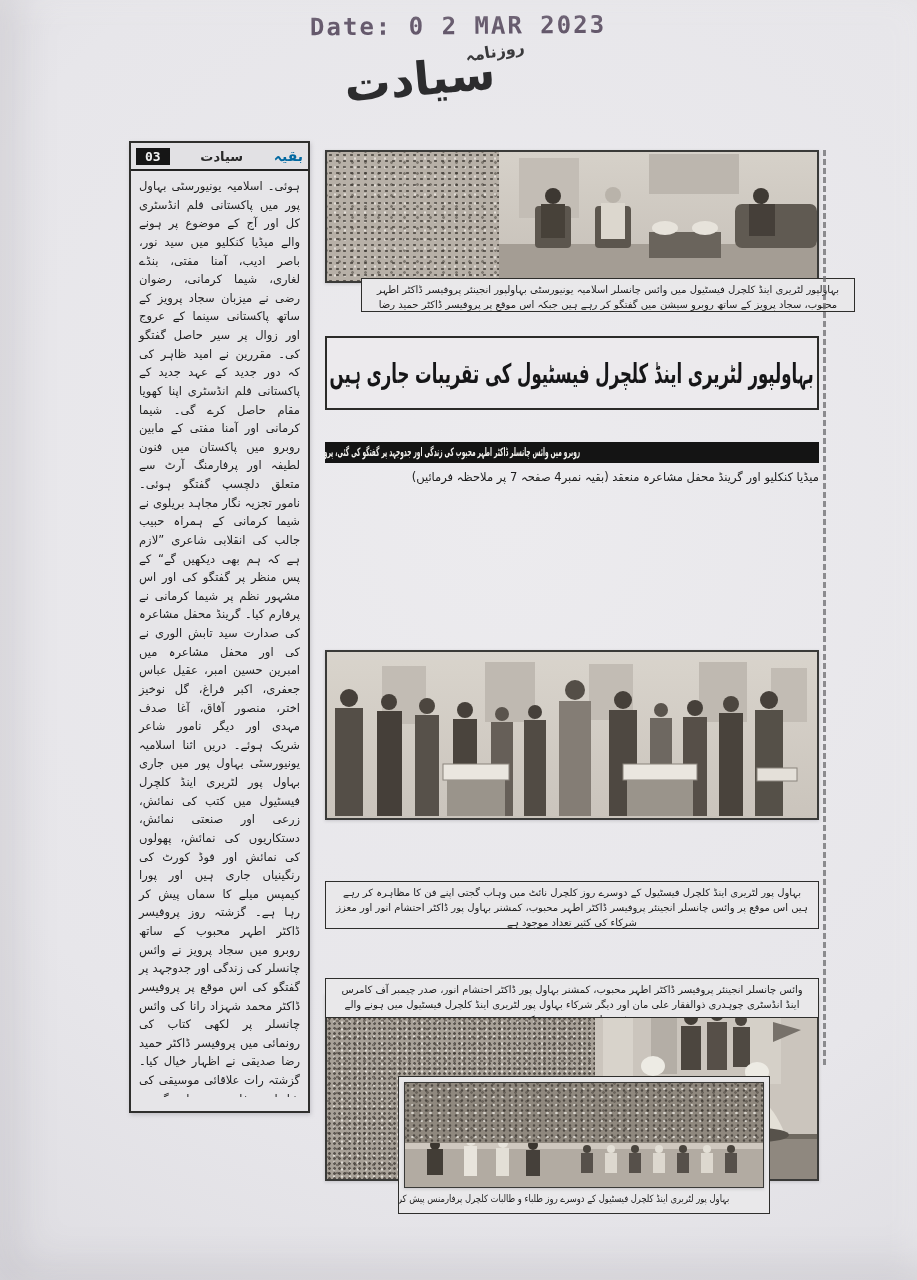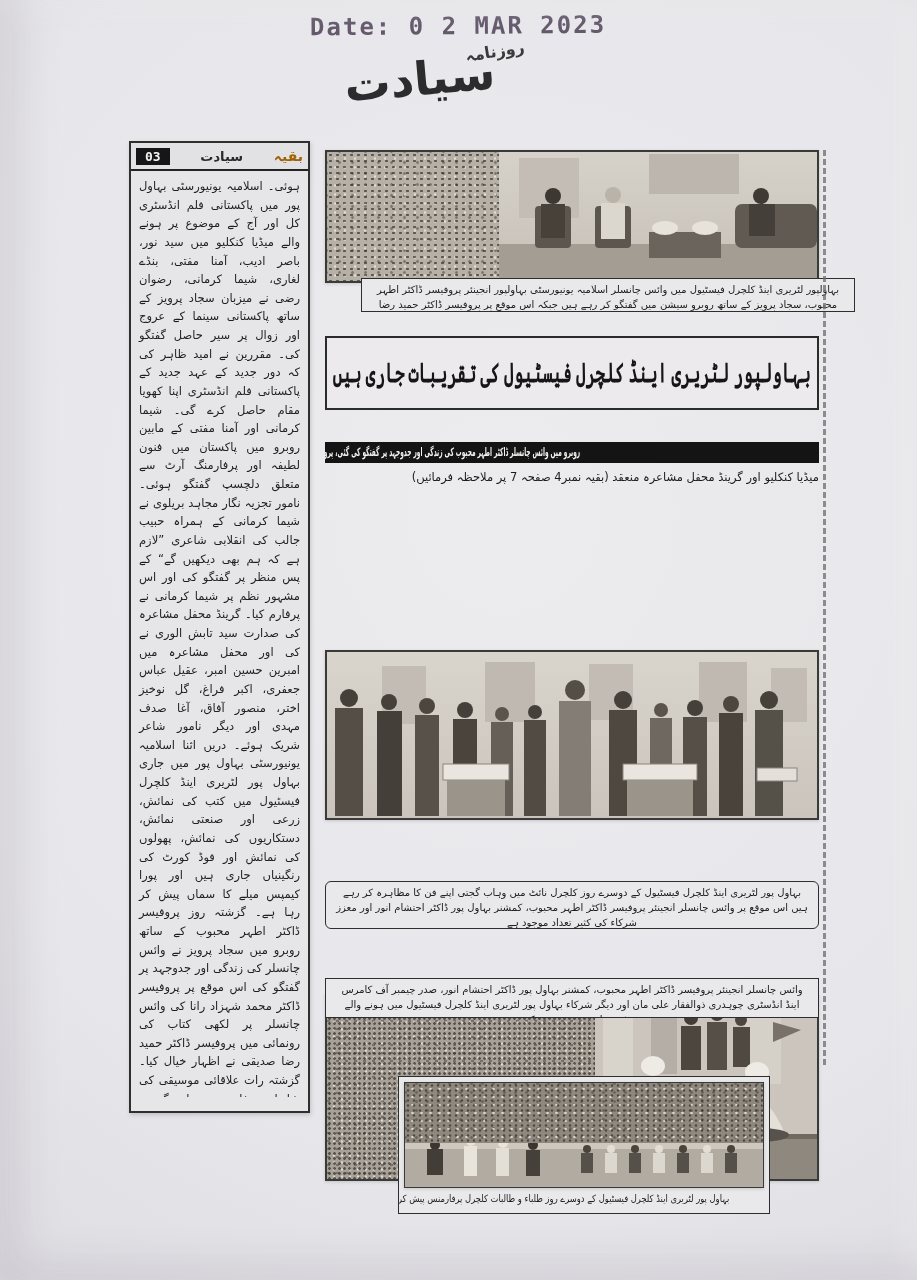--- a/index.html
+++ b/index.html
@@ -20,21 +20,21 @@
   .masthead-daily{position:absolute;right:40px;top:4px;font-size:16px;font-weight:bold;
     color:#3a3a3c;transform:rotate(-9deg);}
   .masthead-name{position:absolute;right:70px;top:14px;font-size:46px;font-weight:bold;
     color:#2c2c2e;transform:rotate(-5deg);letter-spacing:1px;}
 
   
   .left-col{position:absolute;left:129px;top:141px;width:177px;height:968px;
     border:2px solid #2f2f2d;background:#e6e5e8;box-shadow:1px 2px 4px rgba(90,88,100,.25);}
   .left-head{display:flex;direction:rtl;justify-content:space-between;align-items:center;
     height:26px;border-bottom:2px solid #232323;padding:0 5px;background:#e2e1e4;}
-  .left-head .baqiya{font-size:14px;font-weight:bold;color:#a16207;}
+  .left-head .baqiya{font-size:14px;font-weight:bold;color:#0369a1;}
   .left-head .paper{font-size:13px;font-weight:bold;color:#2a2a2a;}
   .left-head .pagenum{background:#161616;color:#f2f2f2;font-size:13px;font-weight:bold;
     padding:1px 9px;font-family:"DejaVu Sans Mono",monospace;}
   .left-body{direction:rtl;text-align:justify;font-size:11.5px;line-height:1.62;
     padding:6px 8px;color:#1f1f1f;height:914px;overflow:hidden;}
 
   
   .article{position:absolute;left:325px;top:150px;width:494px;height:1090px;}
   .blk{position:absolute;left:0;width:494px;box-sizing:border-box;}
 
@@ -119,21 +119,21 @@
           <ellipse cx="206" cy="76" rx="13" ry="7" fill="#e7e3db"></ellipse>
           <rect x="236" y="52" width="82" height="44" rx="7" fill="#605a52"></rect>
           <circle cx="262" cy="44" r="8" fill="#3f3a34"></circle>
           <rect x="250" y="52" width="26" height="32" fill="#453f39"></rect>
         </svg>
       </div>
     </figure>
 
     <div class="blk cap-box" style="top:128px;height:34px;font-size:10px;margin-left:36px;">بہاولپور لٹریری اینڈ کلچرل فیسٹیول میں وائس چانسلر اسلامیہ یونیورسٹی بہاولپور انجینئر پروفیسر ڈاکٹر اطہر محبوب، سجاد پرویز کے ساتھ روبرو سیشن میں گفتگو کر رہے ہیں جبکہ اس موقع پر پروفیسر ڈاکٹر حمید رضا صدیقی اور پروفیسر ڈاکٹر محمد شہزاد رانا بھی موجود ہیں</div>
 
-    <div class="blk headline-box" style="top:186px;height:74px;font-family:Liberation Serif, serif;">
+    <div class="blk headline-box" style="top:186px;height:74px;">
       <div class="headline fit" style="transform: scaleX(0.611884); transform-origin: center center;">بہاولپور لٹریری اینڈ کلچرل فیسٹیول کی تقریبات جاری ہیں</div>
     </div>
 
 
     <div class="blk blackbar" style="top:292px;height:21px;">
       <span class="fit" style="transform: scaleX(0.505699); transform-origin: center center;">روبرو میں وائس چانسلر ڈاکٹر اطہر محبوب کی زندگی اور جدوجہد پر گفتگو کی گئی، پروفیسر ڈاکٹر شہزاد رانا کی وائس چانسلر پر لکھی کتاب کی بھی رونمائی کی گئی</span>
     </div>
 
     <div class="blk body-cols" style="top:319px;height:46px;">
       <div class="col">میڈیا کنکلیو اور گرینڈ محفل مشاعرہ منعقد (بقیہ نمبر4 صفحہ 7 پر ملاحظہ فرمائیں)</div>
@@ -202,21 +202,21 @@
           <path d="M34,136 Q58,66 84,136 Z" fill="#e7e3da"></path>
           <ellipse cx="58" cy="137" rx="28" ry="7" fill="#57524b"></ellipse>
           <ellipse cx="112" cy="118" rx="13" ry="9" fill="#4d4841"></ellipse>
           <ellipse cx="162" cy="76" rx="12" ry="10" fill="#edebe4"></ellipse>
           <path d="M138,138 Q162,72 190,138 Z" fill="#e4e0d7"></path>
           <ellipse cx="164" cy="139" rx="30" ry="7" fill="#57524b"></ellipse>
         </svg>
       </div>
     </figure>
 
-    <div class="blk cap-box" style="top:731px;height:48px;border-radius:6px;">بہاول پور لٹریری اینڈ کلچرل فیسٹیول کے دوسرے روز کلچرل نائٹ میں وہاب گجتی اپنے فن کا مظاہرہ کر رہے ہیں اس موقع پر وائس چانسلر انجینئر پروفیسر ڈاکٹر اطہر محبوب، کمشنر بہاول پور ڈاکٹر احتشام انور اور معزز شرکاء کی کثیر تعداد موجود ہے</div>
+    <div class="blk cap-box" style="top:731px;height:48px;">بہاول پور لٹریری اینڈ کلچرل فیسٹیول کے دوسرے روز کلچرل نائٹ میں وہاب گجتی اپنے فن کا مظاہرہ کر رہے ہیں اس موقع پر وائس چانسلر انجینئر پروفیسر ڈاکٹر اطہر محبوب، کمشنر بہاول پور ڈاکٹر احتشام انور اور معزز شرکاء کی کثیر تعداد موجود ہے</div>
 
     <div class="blk cap-box" style="top:828px;height:40px;">وائس چانسلر انجینئر پروفیسر ڈاکٹر اطہر محبوب، کمشنر بہاول پور ڈاکٹر احتشام انور، صدر چیمبر آف کامرس اینڈ انڈسٹری چوہدری ذوالفقار علی مان اور دیگر شرکاء بہاول پور لٹریری اینڈ کلچرل فیسٹیول میں ہونے والے تھیٹر پرفارمنس میں شریک ہیں</div>
 
     <div class="blk photo5-box" style="top:926px;left:73px;width:372px;height:138px;">
       <figure class="photo" style="margin:5px 5px 2px 5px;height:104px;">
         <div class="ht ht-mid" style="left:0;right:0;height:60px;bottom:auto;"></div>
         <div style="left:0;right:0;top:60px;background:#b2aba2;">
           <svg width="358" height="44" viewBox="0 0 358 44">
             <rect x="0" y="0" width="358" height="6" fill="#cfc8bf"></rect>
             <circle cx="30" cy="2" r="5" fill="#3a352f"></circle>

